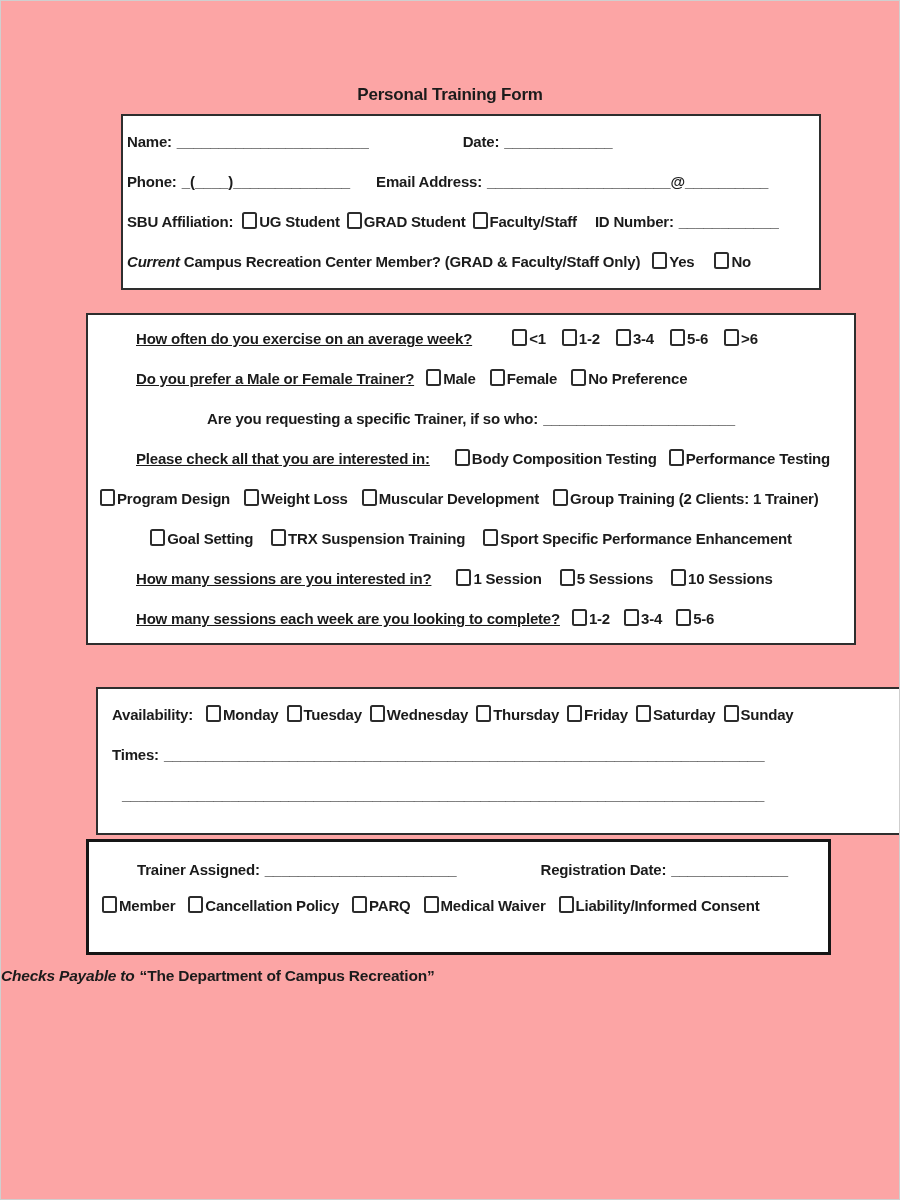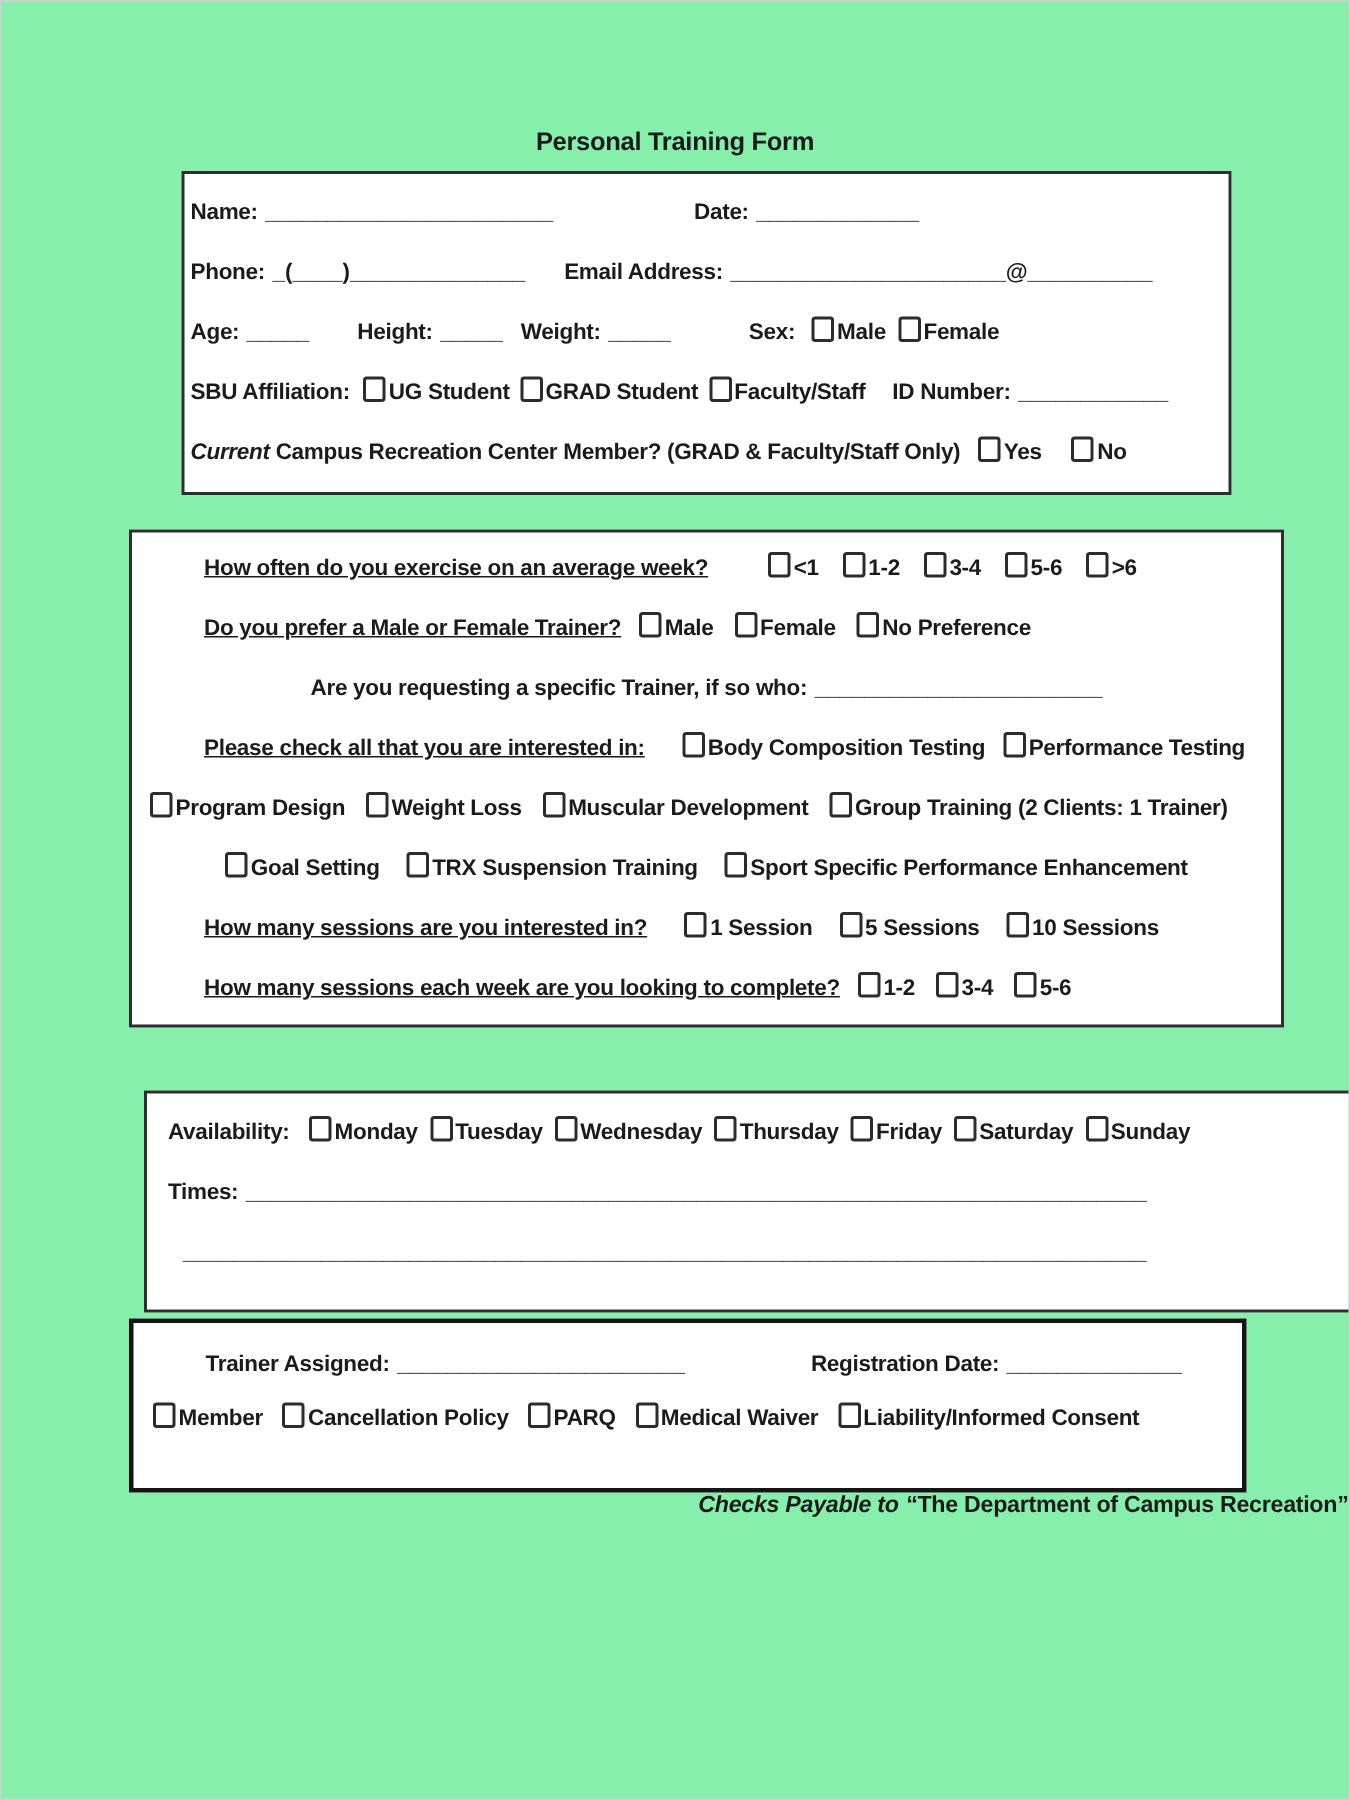--- a/index.html
+++ b/index.html
@@ -1,18 +1,18 @@
 <!DOCTYPE html>
 <html><head>
 <meta charset="utf-8">
 <style>
   html,body{margin:0;padding:0;background:#fff;}
   .page{
     width:900px;height:1200px;box-sizing:border-box;
-    background:#86efac;border:1px solid #cfcfcf;overflow:hidden;
+    background:#fca5a5;border:1px solid #cfcfcf;overflow:hidden;
     font-family:"Liberation Sans","DejaVu Sans",sans-serif;
     font-weight:bold;color:#1b1b1b;font-size:15px;letter-spacing:-0.2px;
   }
   .title{padding-top:84px;text-align:center;font-size:17px;}
   .box{box-sizing:border-box;border:2px solid #2e2e2e;background:#fff;overflow:hidden;}
   .box1{width:700px;margin:9px 0 0 120px;padding:6px 4px;}
   .box2{width:770px;margin:23px 0 0 85px;padding:4px 12px;}
   .box3{width:827px;margin:42px 0 0 95px;padding:6px 14px 18px;}
   .box4{width:745px;margin:4px 0 0 85px;border:3px solid #151515;padding:10px 10px 28px;}
   .line{height:40px;line-height:40px;white-space:nowrap;}
@@ -23,45 +23,39 @@
   .ital{font-style:italic;}
   .blank{letter-spacing:0;}
   .cb{display:inline-block;width:11px;height:13px;border:2px solid #2c2c2c;border-radius:2.5px;
       background:#fff;vertical-align:-2px;margin-right:2px;}
   .opt{display:inline-block;}
   .opts{display:inline;}
   .opts .opt{margin-left:var(--gap,14px);}
   .opts .opt:first-child{margin-left:0;}
   .optlab{letter-spacing:-0.2px;}
   .admin-header{margin-top:50px;text-align:center;font-size:16px;}
-  .footer{margin-top:0;text-align:right;font-size:15.5px;}
+  .footer{margin-top:12px;text-align:left;font-size:15.5px;}
   .footer .rest{margin-left:5px;}
   .rest-gap{margin-left:4px;}
 </style>
 </head>
 <body>
 
 <div class="page">
 
   <div class="title">Personal Training Form</div>
 
   <div class="box box1">
     <div class="line">
       <span class="lbl">Name:</span><span class="blank">_______________________</span>
       <span class="lbl" style="margin-left:90px">Date:</span><span class="blank">_____________</span>
     </div>
     <div class="line">
       <span class="lbl">Phone:</span><span class="blank">_(____)______________</span>
       <span class="lbl" style="margin-left:22px">Email Address:</span><span class="blank">______________________</span><span>@</span><span class="blank">__________</span>
-    </div>
-    <div class="line">
-      <span class="lbl">Age:</span><span class="blank">_____</span>
-      <span class="lbl" style="margin-left:28px">Height:</span><span class="blank">_____</span>
-      <span class="lbl" style="margin-left:8px">Weight:</span><span class="blank">_____</span>
-      <span class="lbl" style="margin-left:48px">Sex:</span><span class="opts" style="--gap:8px;margin-left:6px"><span class="opt"><span class="cb"></span><span class="optlab">Male</span></span><span class="opt"><span class="cb"></span><span class="optlab">Female</span></span></span>
     </div>
     <div class="line">
       <span class="lbl">SBU Affiliation:</span><span class="opts" style="--gap:7px;margin-left:4px"><span class="opt"><span class="cb"></span><span class="optlab">UG Student</span></span><span class="opt"><span class="cb"></span><span class="optlab">GRAD Student</span></span><span class="opt"><span class="cb"></span><span class="optlab">Faculty/Staff</span></span></span>
       <span class="lbl" style="margin-left:14px">ID Number:</span><span class="blank">____________</span>
     </div>
     <div class="line">
       <span class="ital">Current</span><span class="rest-gap">Campus Recreation Center Member? (GRAD &amp; Faculty/Staff Only)</span><span class="opts" style="--gap:20px;margin-left:12px"><span class="opt"><span class="cb"></span><span class="optlab">Yes</span></span><span class="opt"><span class="cb"></span><span class="optlab">No</span></span></span>
     </div>
   </div>
 

